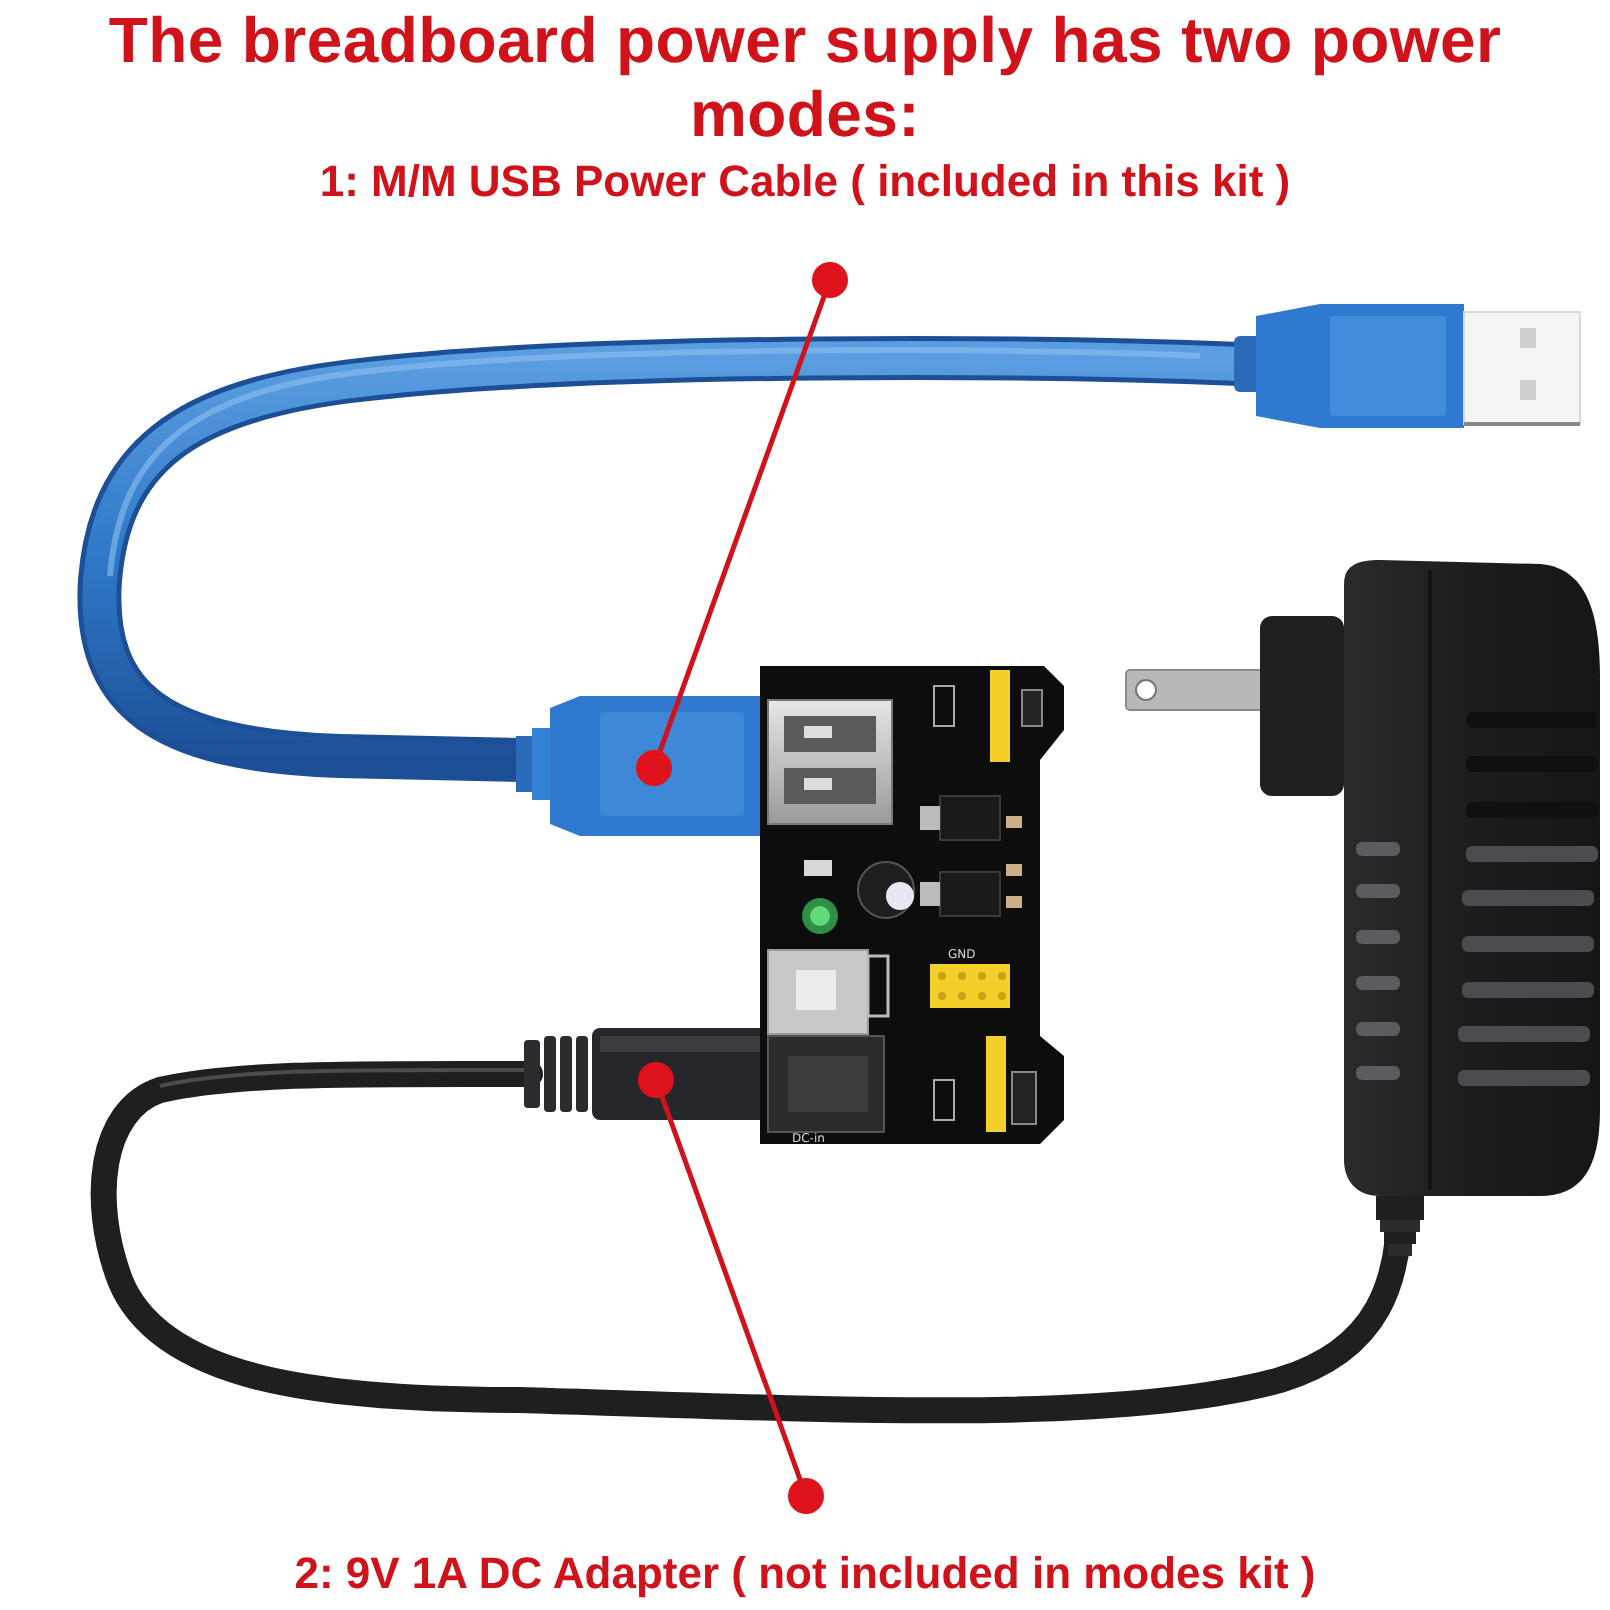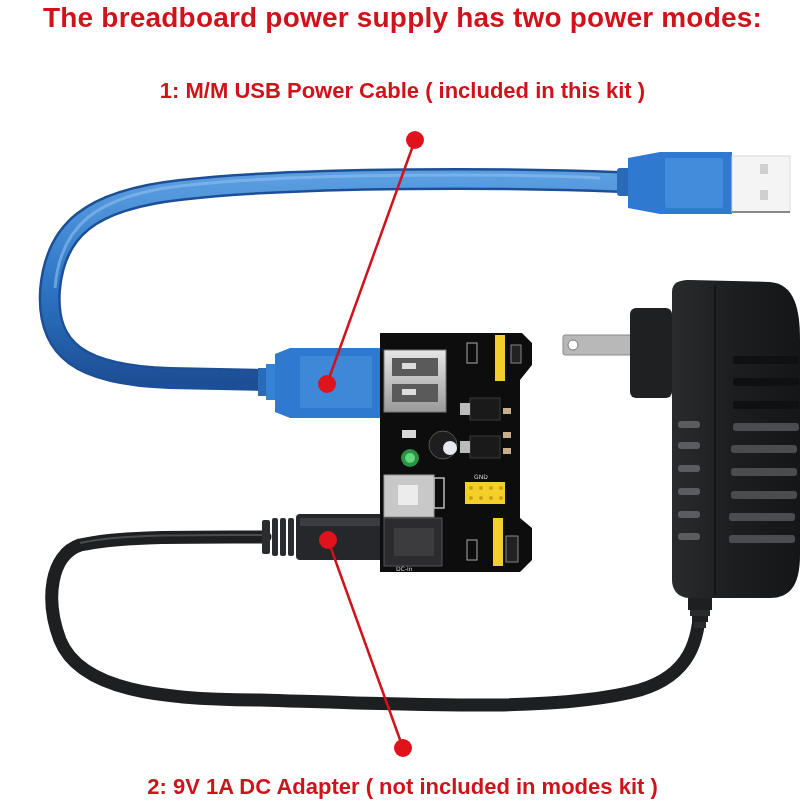--- a/index.html
+++ b/index.html
@@ -1,17 +1,17 @@
 <!DOCTYPE html>
 <html><head>
 <meta charset="utf-8">
 <style>
   html, body { margin:0; padding:0; background:#ffffff; }
   body { width:805px; height:805px; position:relative; overflow:hidden; font-family:"Liberation Sans", sans-serif; }
-  .title { position:absolute; left:0; top:2px; width:805px; text-align:center; color:#d0121b; font-weight:bold; font-size:28px; letter-spacing:0.2px; font-family:"Liberation Sans", sans-serif; }
+  .title { position:absolute; left:0; top:2px; width:805px; text-align:center; color:#d0121b; font-weight:bold; font-size:32px; letter-spacing:0.2px; font-family:"Liberation Sans", sans-serif; }
   .caption { position:absolute; left:0; width:805px; text-align:center; color:#d0121b; font-weight:bold; font-size:22px; font-family:"Liberation Sans", sans-serif; }
   .cap1 { top:78px; }
   .cap2 { top:774px; }
   svg.scene { position:absolute; left:0; top:0; }
   .silk { font-family:"DejaVu Sans", sans-serif; font-size:6px; fill:#d8d8d8; }
 </style>
 </head>
 <body>
 
 <div class="title">The breadboard power supply has two power modes:</div>

